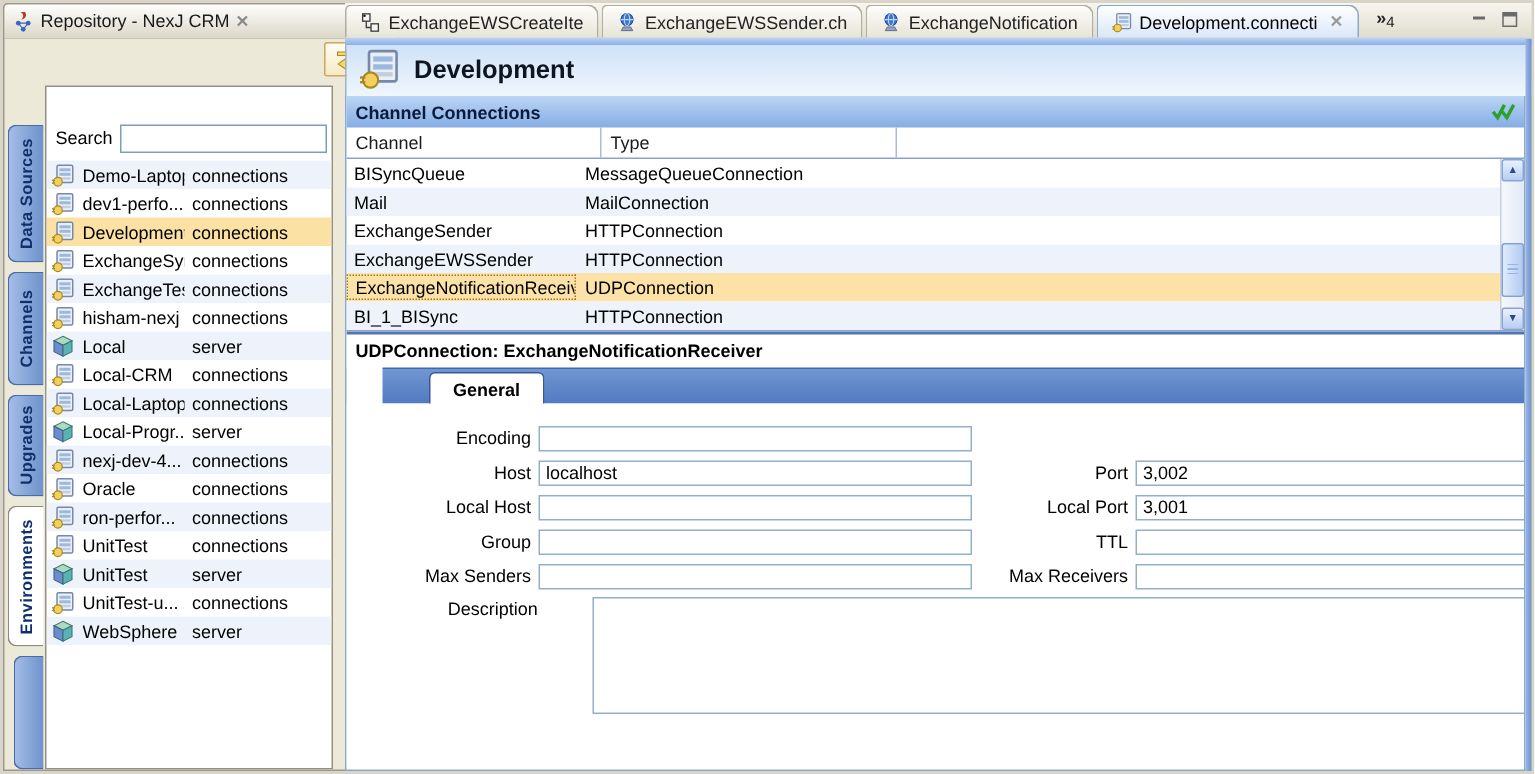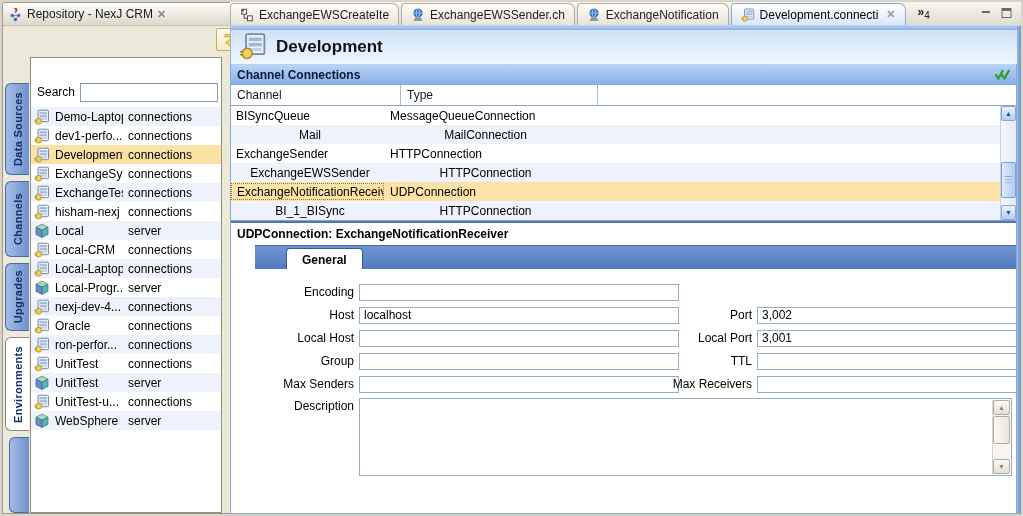--- a/index.html
+++ b/index.html
@@ -54,21 +54,21 @@
 
   .econtent{position:absolute;left:0;top:62px;right:4px;bottom:0;background:#fff;border:1px solid #8ca8d0;border-top:none;box-sizing:border-box;overflow:hidden;}
   .secbar{height:21px;background:linear-gradient(#bbd5f5,#85ade4);display:flex;align-items:center;padding:0 6px;font-weight:bold;color:#0a1a3a;position:relative;}
   .secbar svg.check{position:absolute;right:5px;top:3px;width:17px;height:14px;}
 
   .tblwrap{position:relative;}
   .tblhead{height:21px;display:flex;border-bottom:1px solid #8aa4c8;box-sizing:border-box;}
   .th{display:flex;align-items:center;padding-left:6px;border-right:1px solid #aabcd6;box-sizing:border-box;color:#1a1a1a;}
   .tbody{}
   .brow{height:19px;display:flex;align-items:center;}
-  .brow.alt{background:#eef3fb;text-align:center;}
+  .brow.alt{background:#eef3fb;}
   .brow.sel{background:#fde2a8;}
   .bc1{width:153px;padding-left:5px;box-sizing:border-box;overflow:hidden;white-space:nowrap;}
   .brow.sel .bc1{border:1px dotted #a07820;height:17px;display:flex;align-items:center;}
   .bc2{width:197px;padding-left:6px;box-sizing:border-box;}
   .tbl-bottom{height:1px;background:#8aa4c8;}
 
   
   .sb{position:absolute;right:0;top:21px;bottom:1px;width:16px;background:linear-gradient(to right,#f5f7fc,#e3eaf7);border-left:1px solid #c2d1e8;box-sizing:border-box;}
   .sb-btn{height:15px;margin:0;background:linear-gradient(#eaf1fd,#b7cdf2);border:1px solid #8aa4d4;border-radius:2px;display:flex;align-items:center;justify-content:center;font-size:7px;color:#2a4a8a;box-sizing:border-box;}
   .sb-btn.bot{position:absolute;bottom:0;left:0;right:0;}
@@ -78,24 +78,24 @@
   .dtitle{border-top:2px solid #4f74b4;padding:4px 0 4px 6px;font-weight:bold;color:#000;background:#fff;}
   .dtabs{height:23px;background:linear-gradient(#7096d2,#527ac0);position:relative;border-top:1px solid #41movie;border-top:1px solid #4168a8;margin-left:24px;}
   .gen-tab{position:absolute;left:31px;top:2px;height:21px;background:#fff;border:1px solid #38589a;border-bottom:none;border-radius:4px 4px 0 0;padding:0 15px;font-weight:bold;display:flex;align-items:center;color:#000;}
 
   .form{position:relative;background:#fff;height:242px;}
   .frow{position:absolute;height:18px;display:flex;align-items:center;}
   .flabel{text-align:right;padding-right:5px;color:#000;}
   .flabel.l{width:123px;}
   .flabel.r{width:110px;}
   .finput{height:17px;border:1px solid #94aec9;font-size:12px;font-family:"Liberation Sans",sans-serif;padding:0 4px;box-sizing:border-box;}
-  .finput.l{width:320px;}
+  .finput.l{width:289px;}
   .finput.r{width:264px;}
   .desc-row{position:absolute;left:0;top:129px;display:flex;align-items:flex-start;}
-  .desc-label{width:123px;text-align:right;padding-right:5px;padding-top:1px;}
+  .desc-label{width:123px;text-align:center;padding-right:5px;padding-top:1px;margin-left:36px;}
   .desc-wrap{position:relative;width:653px;height:78px;}
   .desc-area{width:100%;height:100%;border:1px solid #94aec9;box-sizing:border-box;resize:none;font-family:"Liberation Sans",sans-serif;font-size:12px;padding:2px 20px 2px 4px;overflow:hidden;}
   .sbg{position:absolute;right:2px;top:2px;bottom:2px;width:17px;background:#f6f5ef;border-left:1px solid #d8d5c8;}
   .sbg-btn{height:15px;background:linear-gradient(#fbfaf5,#e4e1d2);border:1px solid #b2ae9e;border-radius:2px;display:flex;align-items:center;justify-content:center;font-size:7px;color:#8a8676;box-sizing:border-box;}
   .sbg-btn.bot{position:absolute;bottom:0;left:0;right:0;}
   .sbg-thumb{position:absolute;left:0;right:0;top:16px;height:28px;background:linear-gradient(to right,#faf9f4,#e8e5d8);border:1px solid #b2ae9e;border-radius:2px;box-sizing:border-box;}
 </style>
 </head>
 <body>
 

